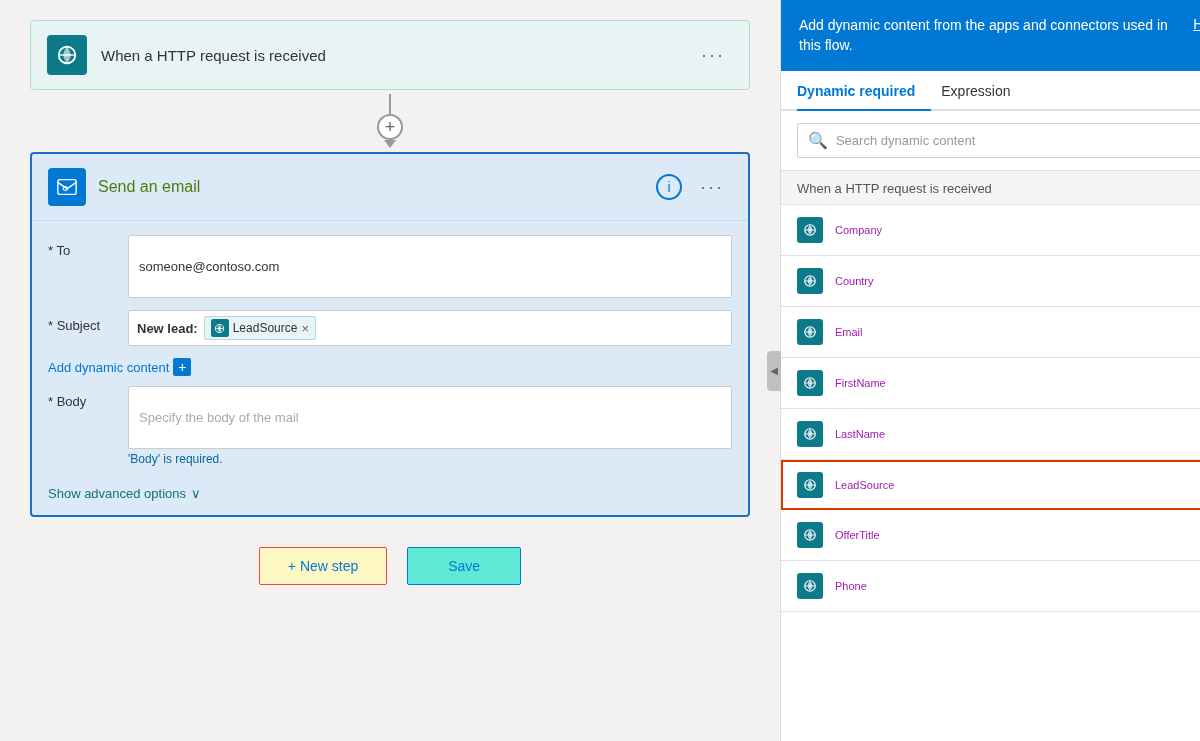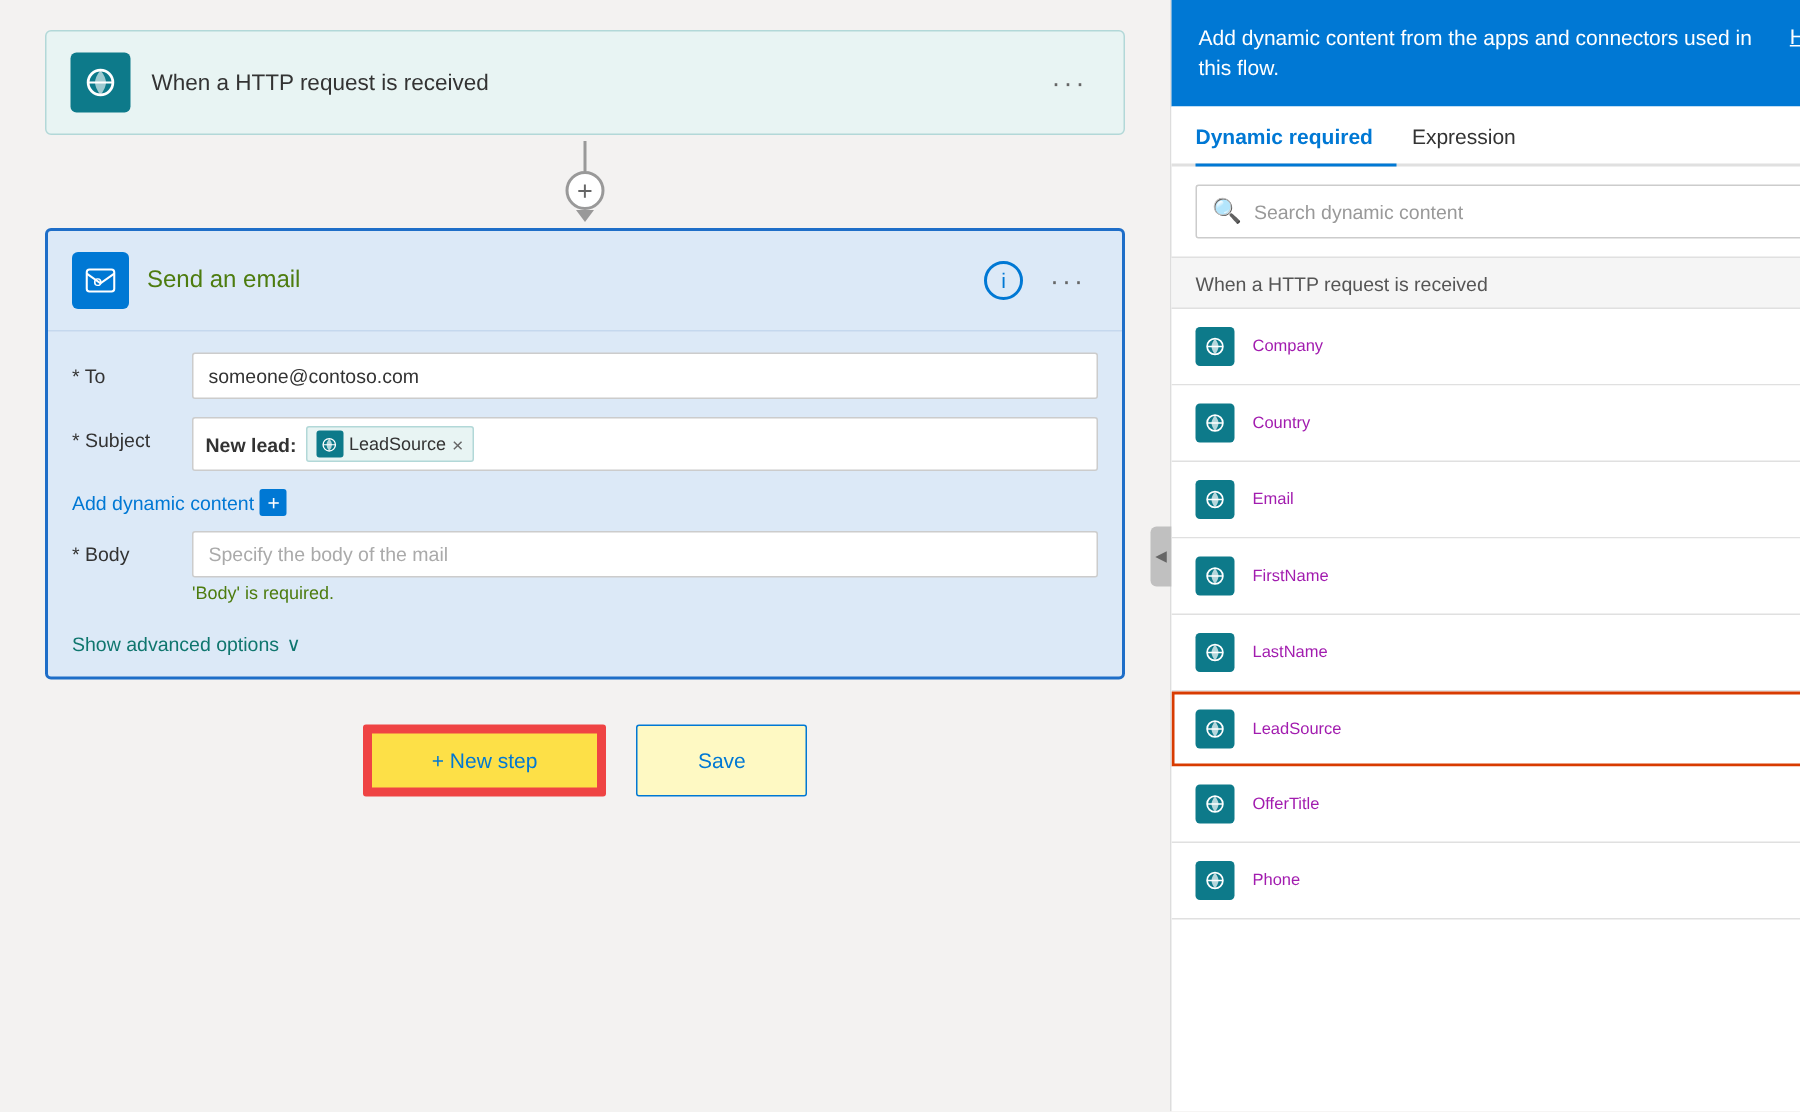--- a/index.html
+++ b/index.html
@@ -179,21 +179,21 @@
       min-width: 80px;
       padding-top: 8px;
       flex-shrink: 0;
     }
 
     .form-input {
       flex: 1;
       border: 1px solid #ccc;
       background: white;
       border-radius: 2px;
-      padding: 7px 10px;
+      padding: 23px 10px;
       font-size: 13px;
       color: #333;
       outline: none;
     }
 
     .form-input::placeholder {
       color: #aaa;
     }
 
     
@@ -279,21 +279,21 @@
       font-size: 14px;
       border-radius: 2px;
     }
 
     
     .body-row {
       margin-bottom: 2px;
     }
 
     .error-text {
-      color: #4d7c0f;
+      color: #0369a1;
       font-size: 12px;
       margin-left: 80px;
       margin-top: 3px;
     }
 
     
     .advanced-options-link {
       color: #0f766e;
       font-size: 13px;
       cursor: pointer;
@@ -307,32 +307,32 @@
 
     
     .action-buttons {
       display: flex;
       justify-content: center;
       gap: 20px;
       margin-top: 30px;
     }
 
     .btn-new-step {
-      border: 6px solid #ef4444;
-      background: #fde047;
+      border: 1px solid #ef4444;
+      background: #fef9c3;
       color: #0078d4;
-      padding: 10px 40px;
+      padding: 10px 28px;
       font-size: 14px;
       cursor: pointer;
       border-radius: 2px;
     }
 
     .btn-save {
       border: 1px solid #0078d4;
-      background: #fef9c3;
+      background: #5eead4;
       color: #0078d4;
       padding: 10px 40px;
       font-size: 14px;
       cursor: pointer;
       border-radius: 2px;
     }
 
     
     .dynamic-panel {
       width: 460px;

